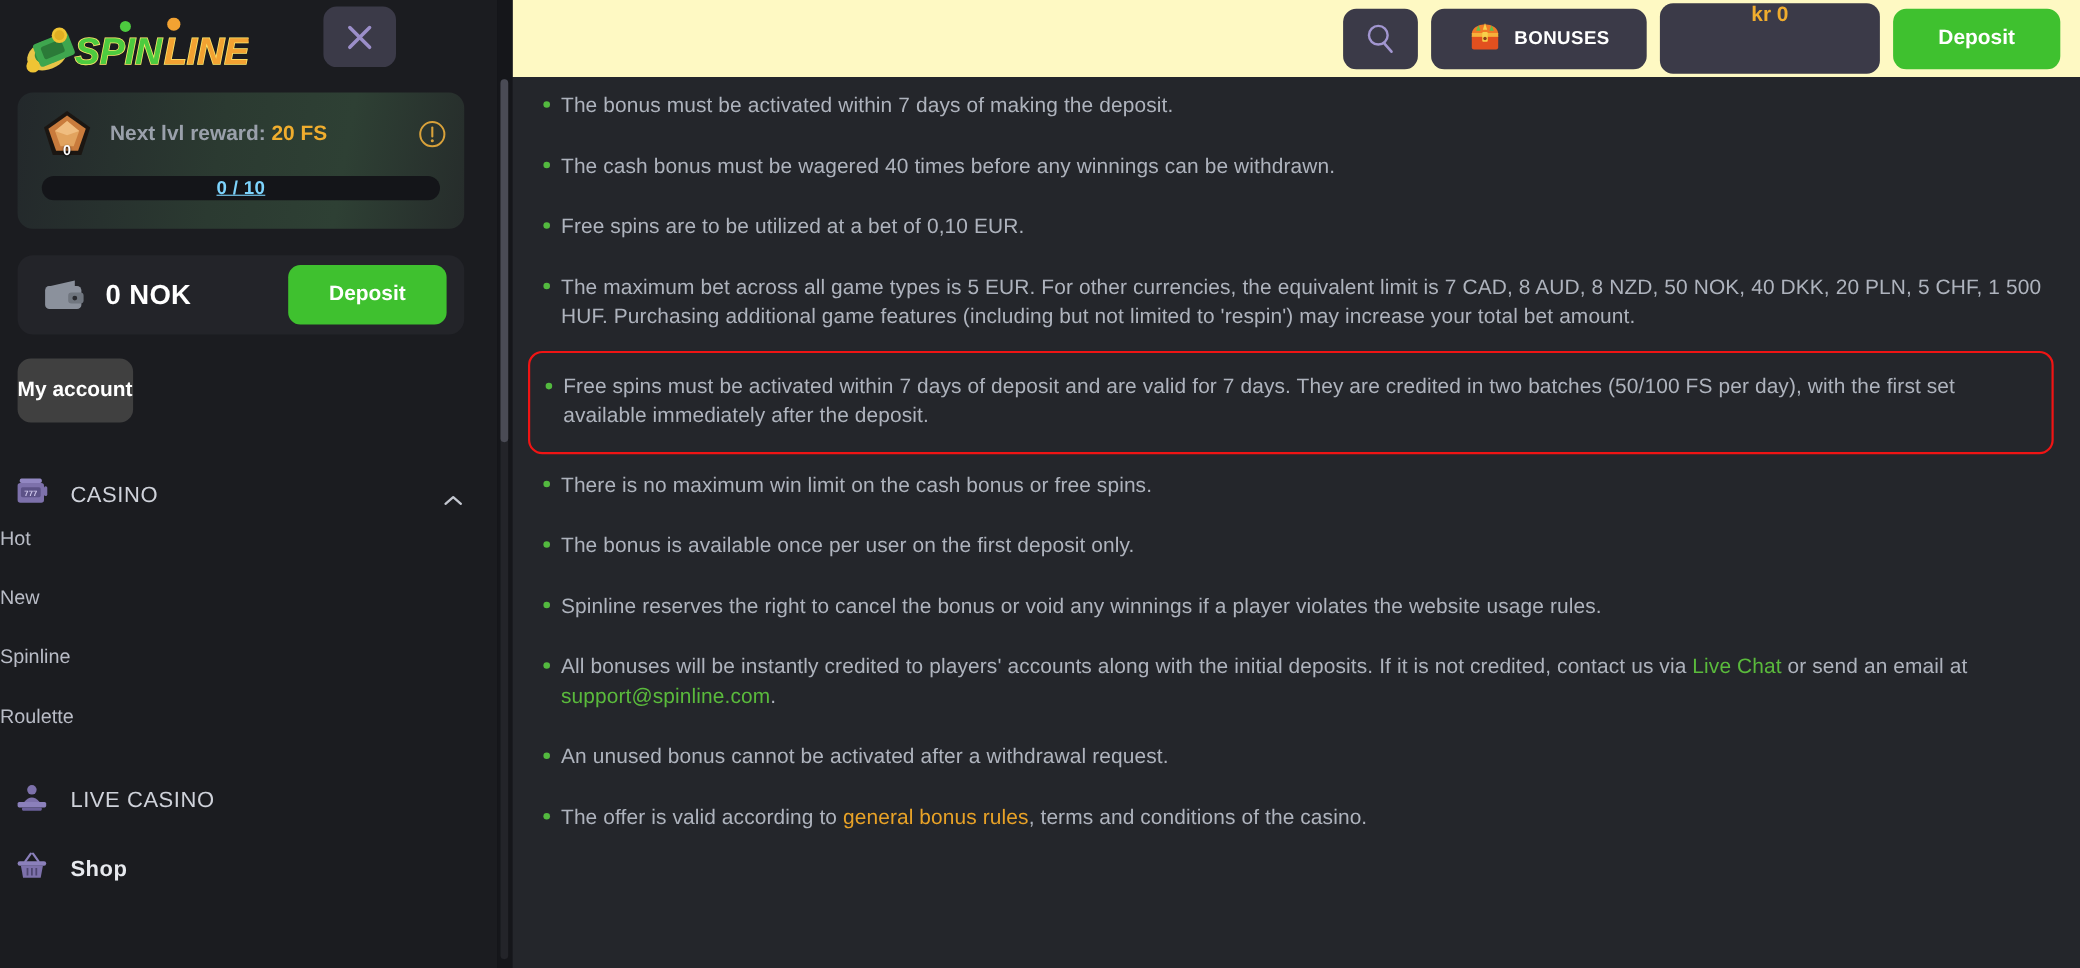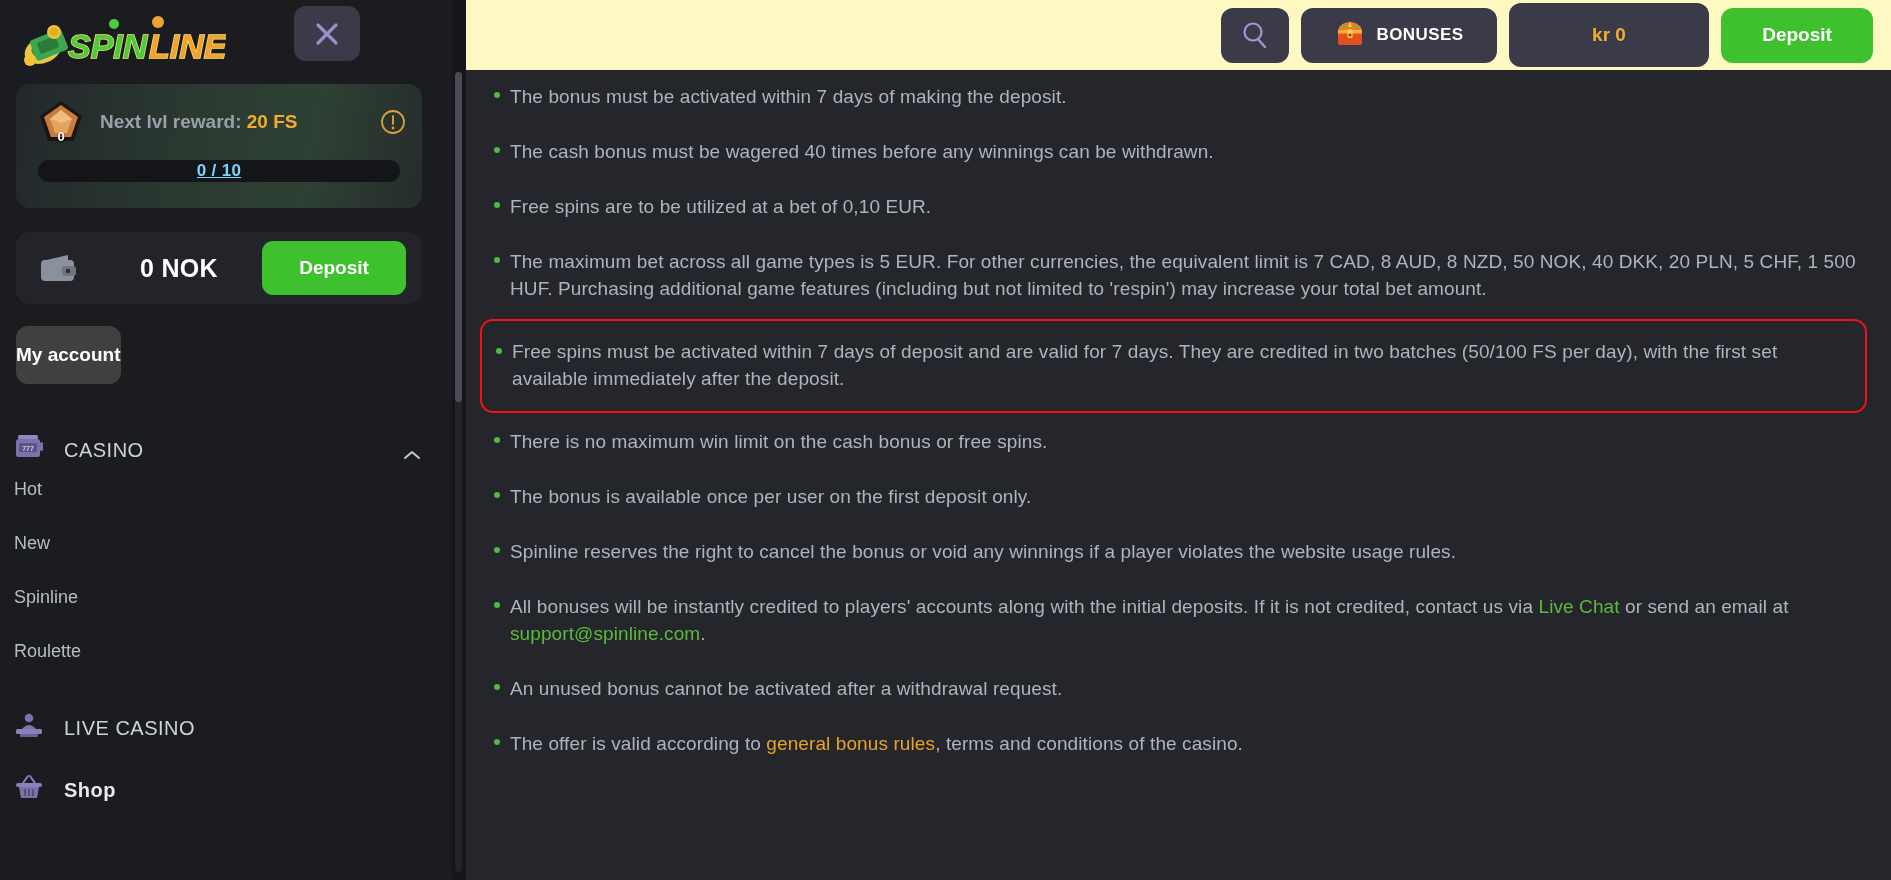--- a/index.html
+++ b/index.html
@@ -41,21 +41,21 @@
   .lvl-text .fs { color: #f0ad2e; }
   .info-i { margin-left: auto; width: 26px; height: 26px; cursor: pointer; }
   .xp-wrap {
     margin: 0 22px; height: 22px; border-radius: 11px; background: #141519;
     position: relative; display: flex; align-items: center; justify-content: center;
   }
   .xp-wrap span { font-size: 17px; font-weight: 700; color: #7dd3fc; letter-spacing: .3px; text-decoration: underline; }
 
   .wallet {
     margin: 24px 30px 0 16px; height: 72px; border-radius: 14px; background: #232429;
-    display: flex; align-items: center; padding: 0 16px 0 22px; gap: 44px;
+    display: flex; align-items: center; padding: 0 16px 0 22px;
   }
   .wallet .w-icon { width: 40px; height: 32px; flex: 0 0 40px; }
   .wallet .w-amt { margin-left: 18px; font-size: 25px; font-weight: 700; color: #fff; letter-spacing: .3px; }
   .dep-btn-sm {
     margin-left: auto; width: 144px; height: 54px; border-radius: 11px;
     background: #3fc12f; color: #fff; font-size: 19px; font-weight: 700;
     display: flex; align-items: center; justify-content: center; cursor: pointer; border: none;
     font-family: "Liberation Sans", sans-serif;
   }
 
@@ -68,21 +68,21 @@
 
   .nav { margin-top: 26px; }
   .nav-group-head {
     display: flex; align-items: flex-end; height: 52px; padding: 0 30px 0 14px; cursor: pointer;
   }
   .nav-group-head .gi { width: 34px; height: 30px; flex: 0 0 34px; display:flex; align-items:center; }
   .nav-group-head .gl {
     margin-left: 16px; font-size: 20px; color: #cfd2da; letter-spacing: .5px;
   }
   .nav-group-head .chev { margin-left: auto; width: 20px; height: 14px; }
-  .nav-sub { display: flex; align-items: center; height: 54px; padding-left: 14px; cursor: pointer; }
+  .nav-sub { display: flex; align-items: center; height: 54px; cursor: pointer; }
   .nav-sub span { font-size: 18px; color: #b9bcc6; }
 
   
   .scrollcol { width: 14px; flex: 0 0 14px; background: #15161a; position: relative; padding-top: 70px; }
   .scroll-track { position: absolute; left: 3px; top: 72px; width: 7px; height: 800px; background: #232429; border-radius: 4px; }
   .scroll-thumb { position: absolute; left: 3px; top: 72px; width: 7px; height: 330px; background: #4a4b55; border-radius: 4px; cursor: pointer; }
 
   
   .main { flex: 1 1 auto; background: #24262b; position: relative; height: 880px; overflow: hidden; }
   .topbar {
@@ -94,21 +94,21 @@
     display: flex; align-items: center; justify-content: center; cursor: pointer;
   }
   .tb-bonuses {
     height: 55px; min-width: 196px; background: #3b3a48; border-radius: 12px;
     display: flex; align-items: center; justify-content: center; gap: 12px;
     padding: 0 20px; cursor: pointer;
   }
   .tb-bonuses .lbl { font-size: 17px; font-weight: 700; color: #fff; letter-spacing: .4px; }
   .tb-balance {
     width: 200px; height: 64px; background: #3b3a48; border-radius: 12px;
-    display: flex; align-items: center; justify-content: center; cursor: pointer;
+    display: flex; justify-content: center; cursor: pointer;
   }
   .tb-balance span { font-size: 19px; font-weight: 700; color: #f0ad2e; }
   .tb-deposit {
     width: 152px; height: 55px; background: #3fc12f; border-radius: 12px;
     display: flex; align-items: center; justify-content: center; cursor: pointer; border: none;
     color: #fff; font-size: 19px; font-weight: 700; font-family: "Liberation Sans", sans-serif;
   }
 
   .content { position: absolute; top: 70px; left: 0; right: 0; bottom: 0; padding: 0 24px 0 14px; }
   .terms { list-style: none; }

